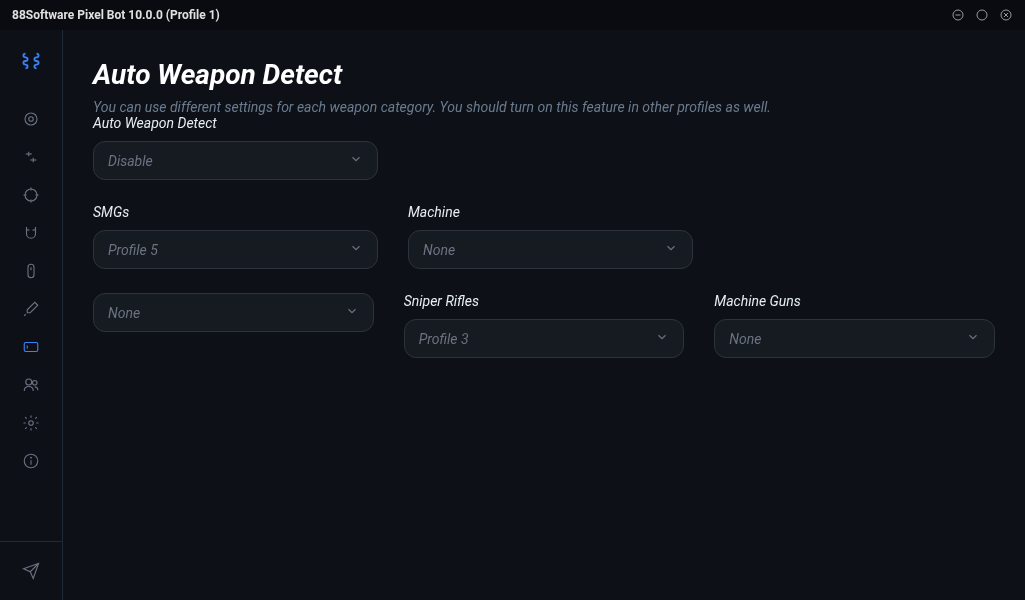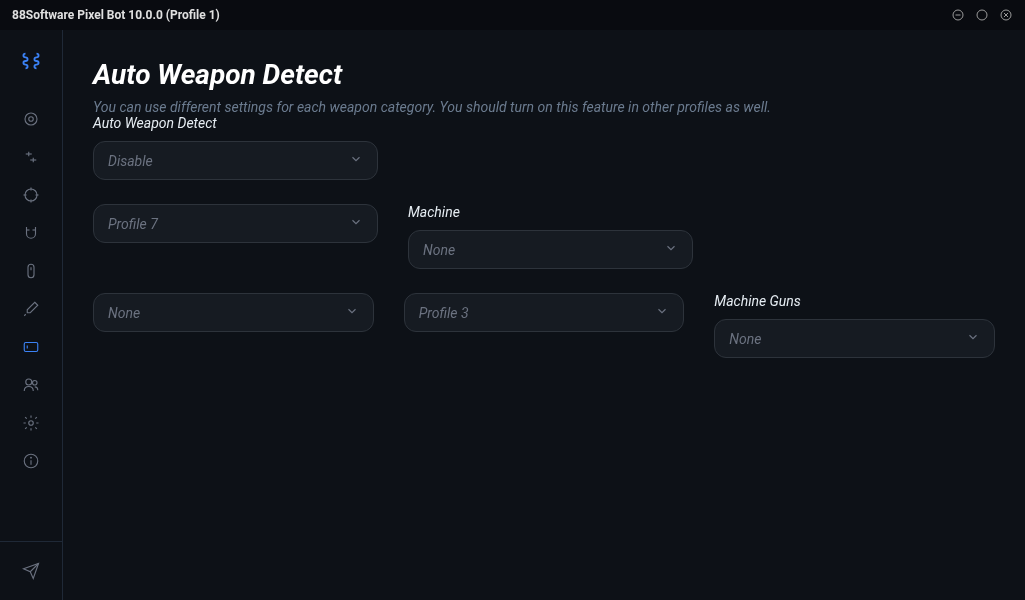--- a/index.html
+++ b/index.html
@@ -266,23 +266,24 @@
                   <polyline points="6 9 12 15 18 9"></polyline>
                 </svg>
             </span>
           </div>
         </div>
       </div>
     </div>
 
     <div class="form-row">
       <div class="form-group">
-        <div class="select-wrapper">
-          <div class="select-box">
-            <span>Profile 7</span>
+        <label class="form-label">SMGs</label>
+        <div class="select-wrapper">
+          <div class="select-box">
+            <span>Profile 5</span>
             <span class="select-chevron">
               <svg width="14" height="14" viewBox="0 0 24 24" fill="none" stroke="currentColor" stroke-width="2">
                   <polyline points="6 9 12 15 18 9"></polyline>
                 </svg>
             </span>
           </div>
         </div>
       </div>
       <div class="form-group">
         <label class="form-label">Machine</label>
@@ -306,20 +307,21 @@
             <span>None</span>
             <span class="select-chevron">
               <svg width="14" height="14" viewBox="0 0 24 24" fill="none" stroke="currentColor" stroke-width="2">
                   <polyline points="6 9 12 15 18 9"></polyline>
                 </svg>
             </span>
           </div>
         </div>
       </div>
       <div class="form-group">
+        <label class="form-label">Sniper Rifles</label>
         <div class="select-wrapper">
           <div class="select-box">
             <span>Profile 3</span>
             <span class="select-chevron">
               <svg width="14" height="14" viewBox="0 0 24 24" fill="none" stroke="currentColor" stroke-width="2">
                   <polyline points="6 9 12 15 18 9"></polyline>
                 </svg>
             </span>
           </div>
         </div>

